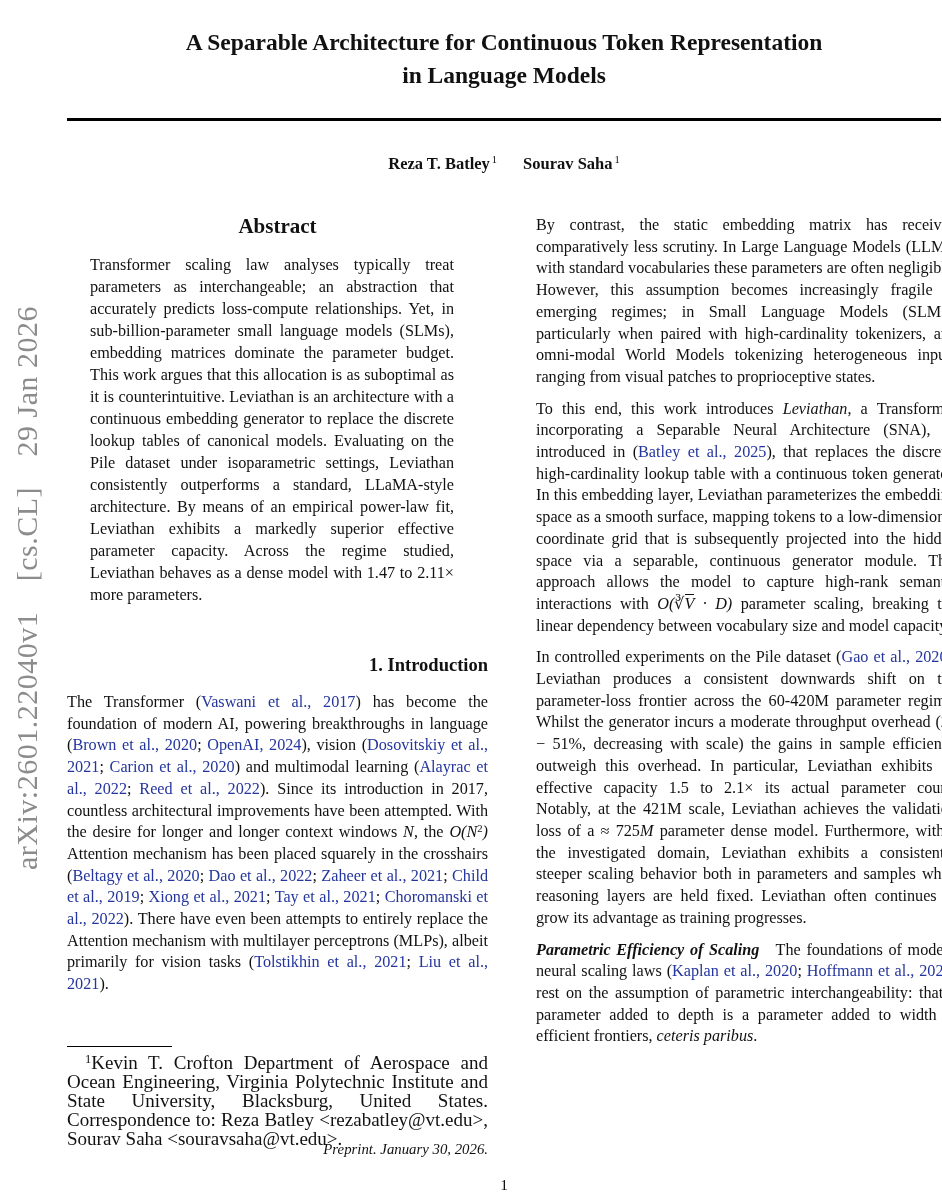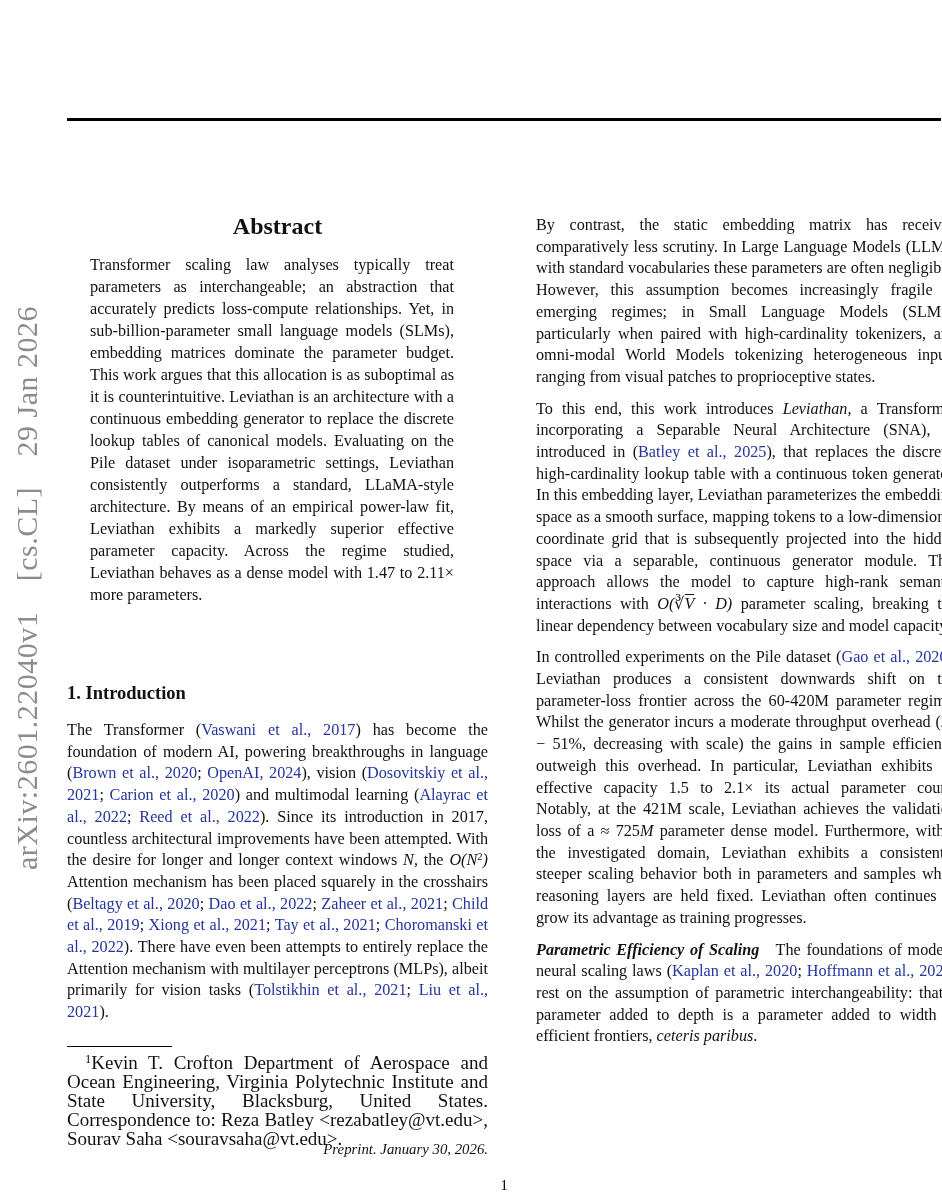--- a/index.html
+++ b/index.html
@@ -35,26 +35,26 @@
 
   .col {
     position:absolute; top:215px; width:421px;
     font-size:16.2px; line-height:21.7px; text-align:justify;
     hyphens:auto; -webkit-hyphens:auto;
   }
   .col-left  { left:67px; }
   .col-right { left:536px; }
 
   .abstract-heading {
-    margin:0 0 17px 0; text-align:center; font-size:24px; font-weight:bold; line-height:22px;
+    margin:0 0 17px 0; text-align:center; font-size:21px; font-weight:bold; line-height:22px;
   }
   .abstract-body { margin:0 34px 0 23px; line-height:22px; }
 
   .section-heading { font-size:18.5px; font-weight:bold; line-height:22px; text-align:left; }
-  .heading-intro      { margin:76px 0 16px 0; }
+  .heading-intro      { margin:48px 0 16px 0;text-align:right; }
   .heading-background { margin:26px 0 16px 0; }
 
   .body-par { margin:0 0 10px 0; }
 
   .footnote-block {
     position:absolute; left:67px; top:1046px; width:421px;
     font-size:19px; line-height:19px; text-align:justify; hyphens:auto;
   }
   .footnote-rule { width:105px; border-top:1px solid #000; margin:0 0 6px 0; }
   .footnote-text { margin:0; text-indent:18px; }
@@ -75,23 +75,30 @@
   .seg-rt { font-style:italic; border-top:1.3px solid var(--ink); }
   .seg-sup{ font-size:66%; vertical-align:0.5em; line-height:0; }
 </style>
 </head>
 <body>
 
 <div class="page">
 
   <div class="watermark">arXiv:2601.22040v1 [cs.CL] 29 Jan 2026</div>
 
+  <h1 class="title">
+    <span class="title-line">A Separable Architecture for Continuous Token Representation</span>
+    <span class="title-line">in Language Models</span>
+  </h1>
 
   <div class="rule"></div>
 
+  <div class="authors">
+    <span class="author"><span>Reza T. Batley</span><span class="author-sup">1</span></span><span class="author"><span>Sourav Saha</span><span class="author-sup">1</span></span>
+  </div>
 
   <section class="col col-left">
     <h2 class="abstract-heading">Abstract</h2>
     <p class="abstract-body">Transformer scaling law analyses typically treat parameters as interchangeable; an abstraction that accurately predicts loss-compute relationships. Yet, in sub-billion-parameter small language models (SLMs), embedding matrices dominate the parameter budget. This work argues that this allocation is as suboptimal as it is counterintuitive. Leviathan is an architecture with a continuous embedding generator to replace the discrete lookup tables of canonical models. Evaluating on the Pile dataset under isoparametric settings, Leviathan consistently outperforms a standard, LLaMA-style architecture. By means of an empirical power-law fit, Leviathan exhibits a markedly superior effective parameter capacity. Across the regime studied, Leviathan behaves as a dense model with 1.47 to 2.11× more parameters.</p>
     <h2 class="section-heading heading-intro">1. Introduction</h2>
     <p class="body-par"><span class="seg-p">The Transformer (</span><span class="seg-l">Vaswani et al., 2017</span><span class="seg-p">) has become the foundation of modern AI, powering breakthroughs in language (</span><span class="seg-l">Brown et al., 2020</span><span class="seg-p">; </span><span class="seg-l">OpenAI, 2024</span><span class="seg-p">), vision (</span><span class="seg-l">Dosovitskiy et al., 2021</span><span class="seg-p">; </span><span class="seg-l">Carion et al., 2020</span><span class="seg-p">) and multimodal learning (</span><span class="seg-l">Alayrac et al., 2022</span><span class="seg-p">; </span><span class="seg-l">Reed et al., 2022</span><span class="seg-p">). Since its introduction in 2017, countless architectural improvements have been attempted. With the desire for longer and longer context windows </span><span class="seg-m">N</span><span class="seg-p">, the </span><span class="seg-m">O(N</span><span class="seg-sup">2</span><span class="seg-m">)</span><span class="seg-p"> Attention mechanism has been placed squarely in the crosshairs (</span><span class="seg-l">Beltagy et al., 2020</span><span class="seg-p">; </span><span class="seg-l">Dao et al., 2022</span><span class="seg-p">; </span><span class="seg-l">Zaheer et al., 2021</span><span class="seg-p">; </span><span class="seg-l">Child et al., 2019</span><span class="seg-p">; </span><span class="seg-l">Xiong et al., 2021</span><span class="seg-p">; </span><span class="seg-l">Tay et al., 2021</span><span class="seg-p">; </span><span class="seg-l">Choromanski et al., 2022</span><span class="seg-p">). There have even been attempts to entirely replace the Attention mechanism with multilayer perceptrons (MLPs), albeit primarily for vision tasks (</span><span class="seg-l">Tolstikhin et al., 2021</span><span class="seg-p">; </span><span class="seg-l">Liu et al., 2021</span><span class="seg-p">).</span></p>
   </section>
 
   <section class="col col-right">
     <p class="body-par">By contrast, the static embedding matrix has received comparatively less scrutiny. In Large Language Models (LLMs) with standard vocabularies these parameters are often negligible. However, this assumption becomes increasingly fragile in emerging regimes; in Small Language Models (SLMs), particularly when paired with high-cardinality tokenizers, and omni-modal World Models tokenizing heterogeneous inputs ranging from visual patches to proprioceptive states.</p>

